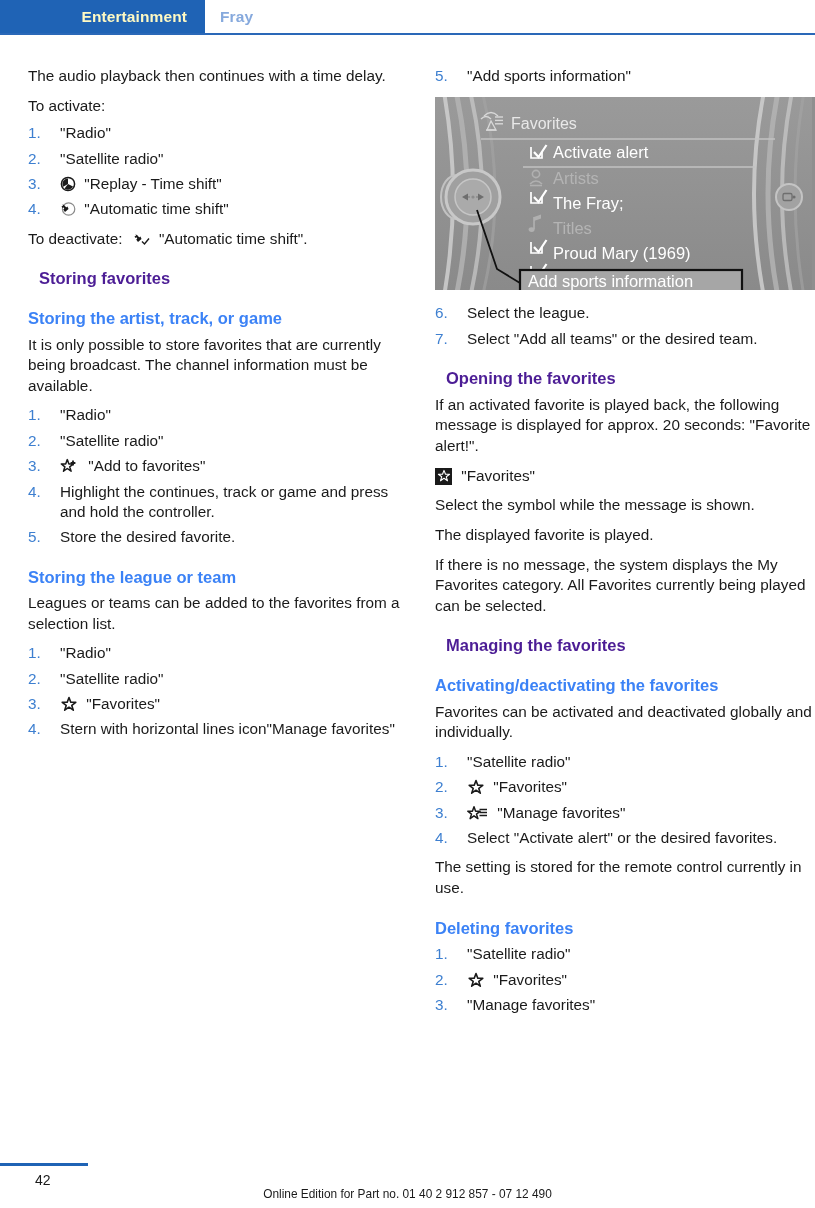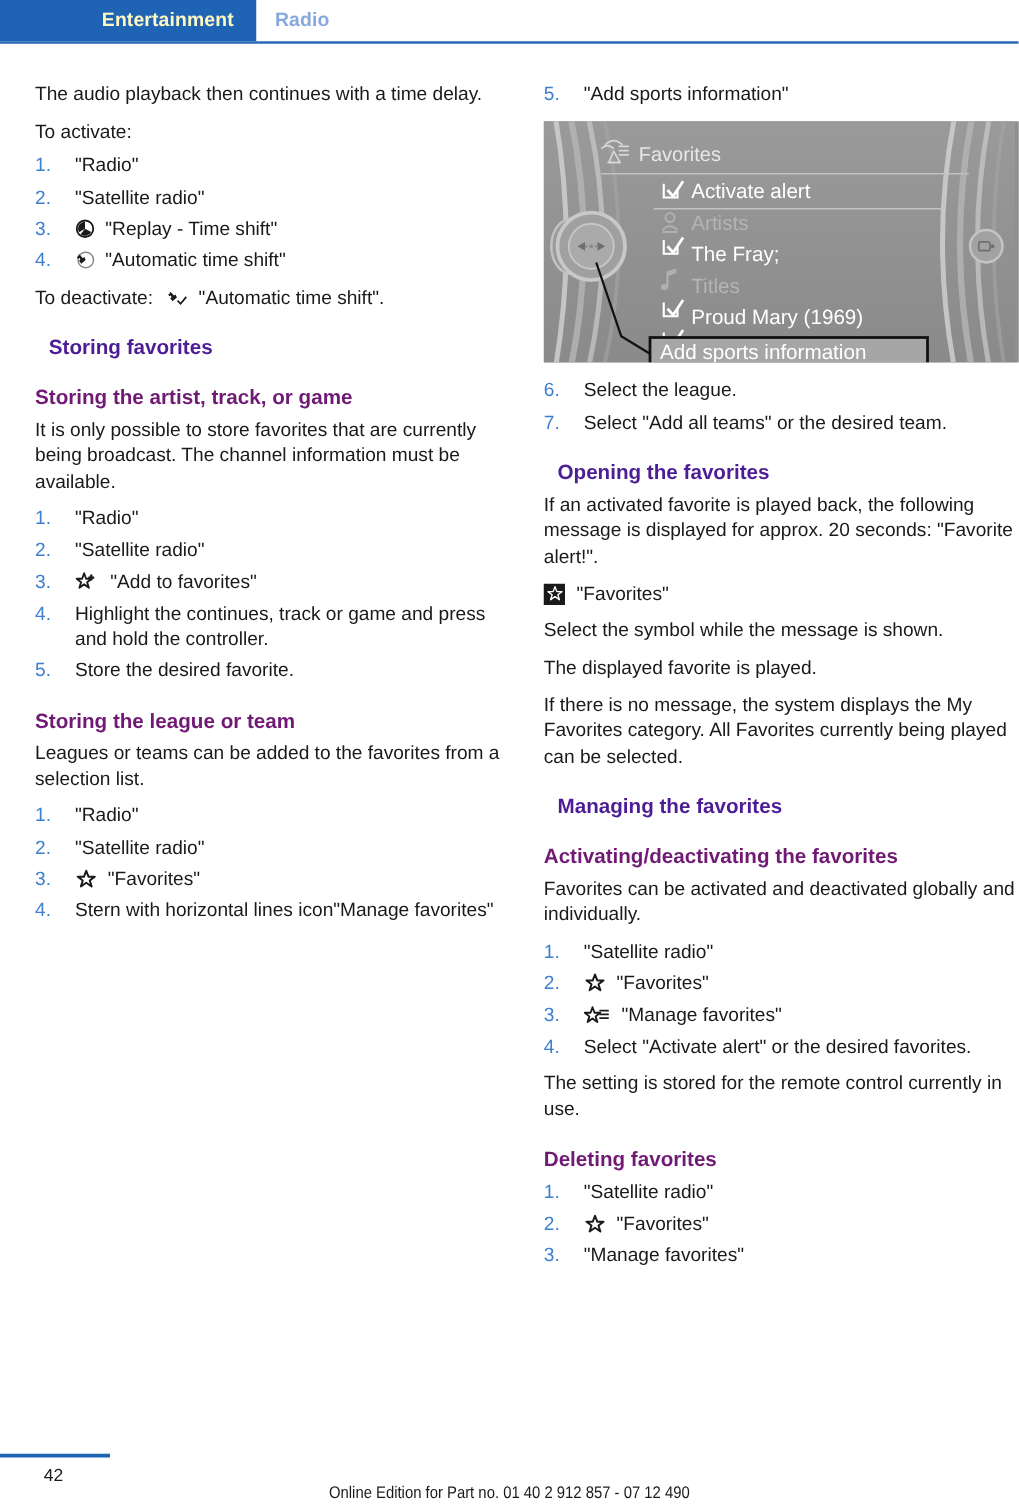--- a/index.html
+++ b/index.html
@@ -80,21 +80,21 @@
     margin: 19px 0 6px 11px;
     font-size: 16.5px;
     font-weight: bold;
     color: #4c1d95;
     line-height: 1.25;
   }
   h3 {
     margin: 19px 0 6px 0;
     font-size: 16.5px;
     font-weight: bold;
-    color: #701a75;
+    color: #3b82f6;
     line-height: 1.25;
   }
 
   
   ol {
     list-style: none;
     margin: 4px 0 9px 0;
     padding: 0;
   }
   ol li {
@@ -168,21 +168,21 @@
     color: #1a1a1a;
     font-family: "Liberation Sans Narrow", "Liberation Sans", sans-serif;
     transform: scaleX(0.88);
   }
 </style>
 </head>
 <body>
 
 <div class="header">
   <div class="tab-active">Entertainment</div>
-  <div class="tab-inactive">Radio</div>
+  <div class="tab-inactive">Fray</div>
   <div class="header-rule"></div>
 </div>
 
 <div class="col col-left">
 
   <p>The audio playback then continues with a time delay.</p>
   <p class="tight">To activate:</p>
 
   <ol>
     <li>

